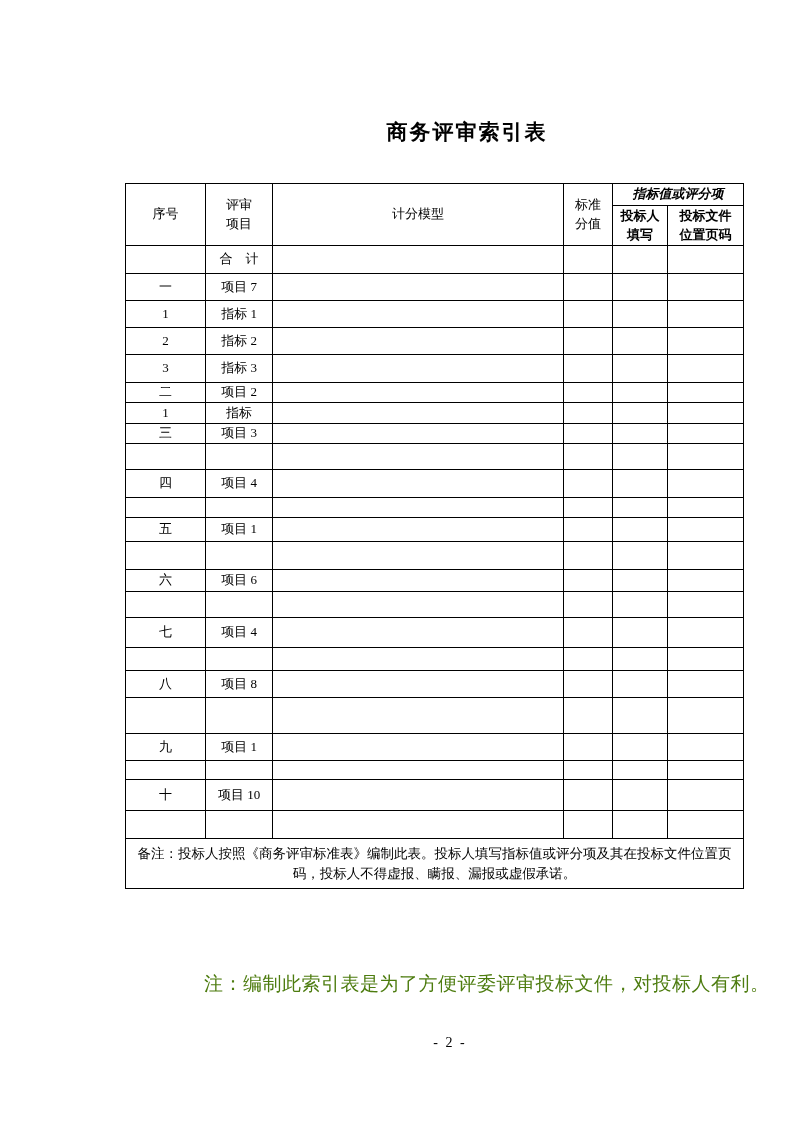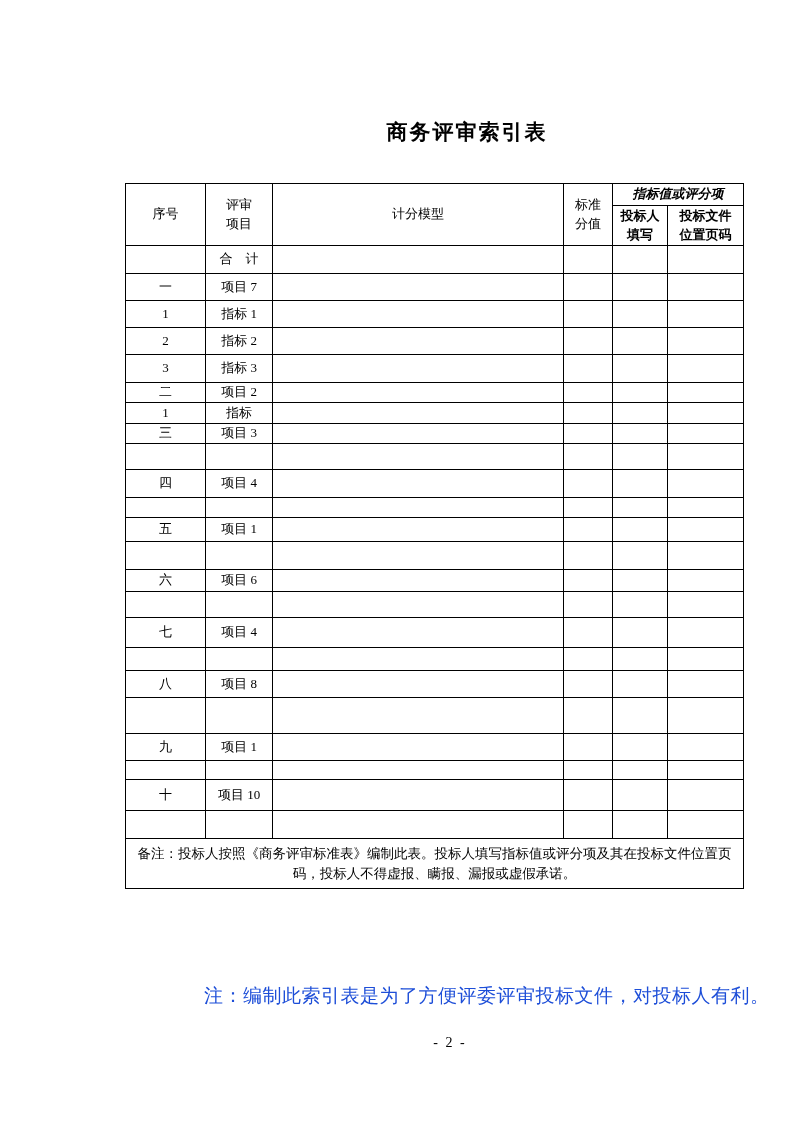--- a/index.html
+++ b/index.html
@@ -45,24 +45,23 @@
     padding: 4px 8px;
     font-size: 13.5px;
     line-height: 25px;
     white-space: normal;
   }
   .footnote {
     position: absolute;
     left: 204px; top: 971px;
     width: 560px;
     font-size: 19px;
-    color: #1d4ed8;
+    color: #4d7c0f;
     letter-spacing: 0.5px;
     white-space: nowrap;
-    margin-top: 12px;
   }
   .page-number {
     position: absolute;
     left: 450px; top: 1035px;
     transform: translateX(-50%);
     font-size: 14px;
     letter-spacing: 2px;
     white-space: nowrap;
   }
 </style>

